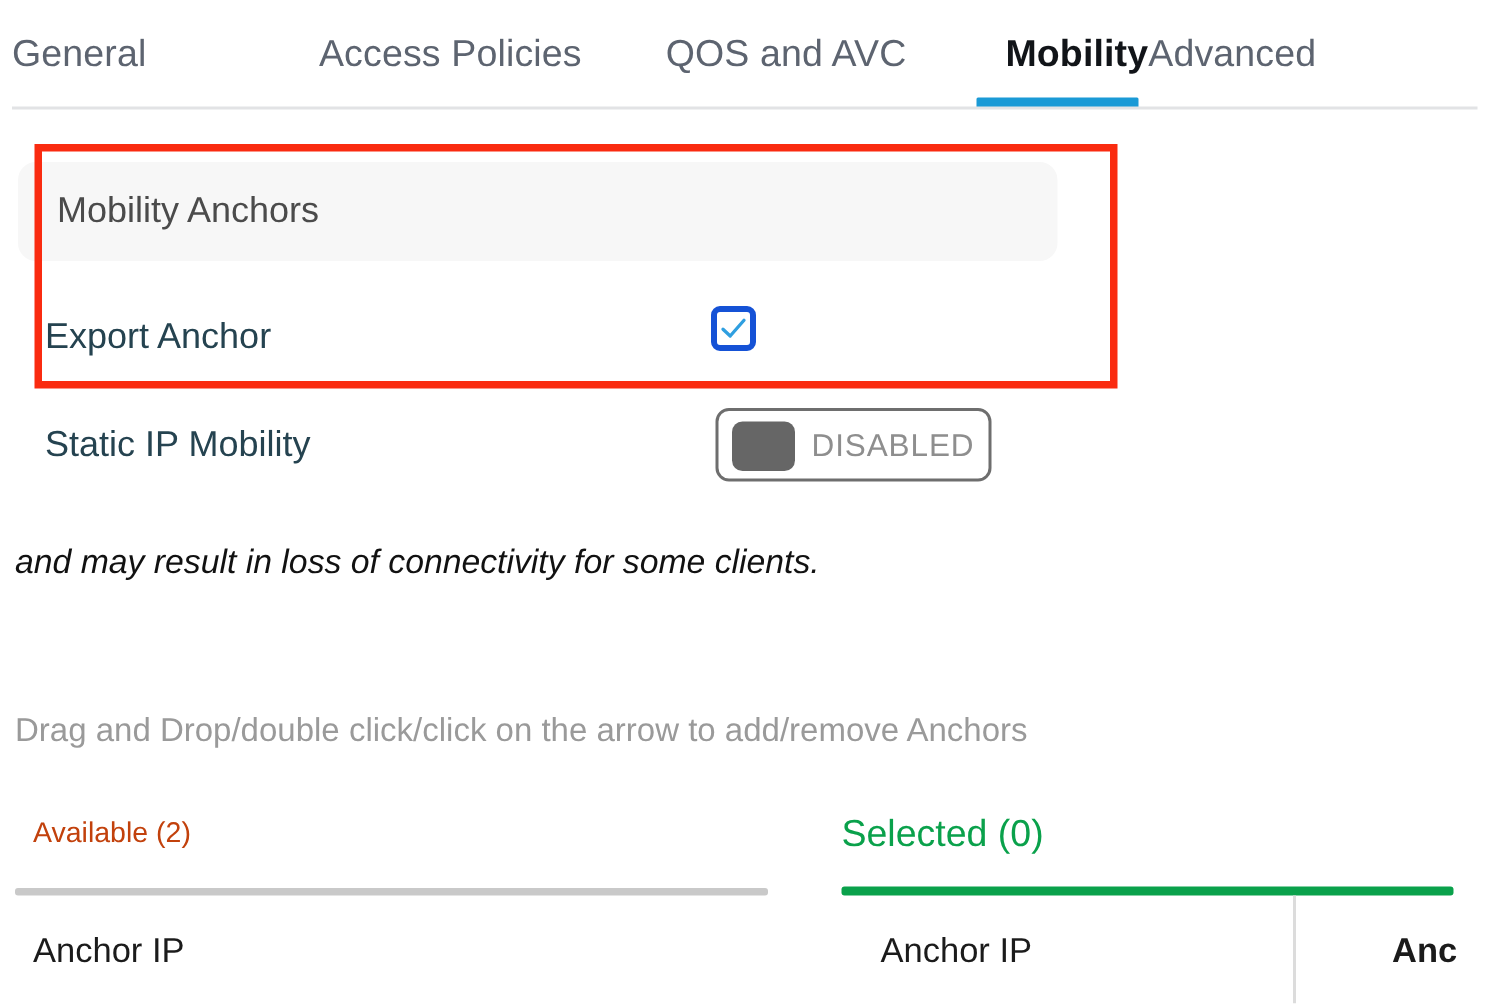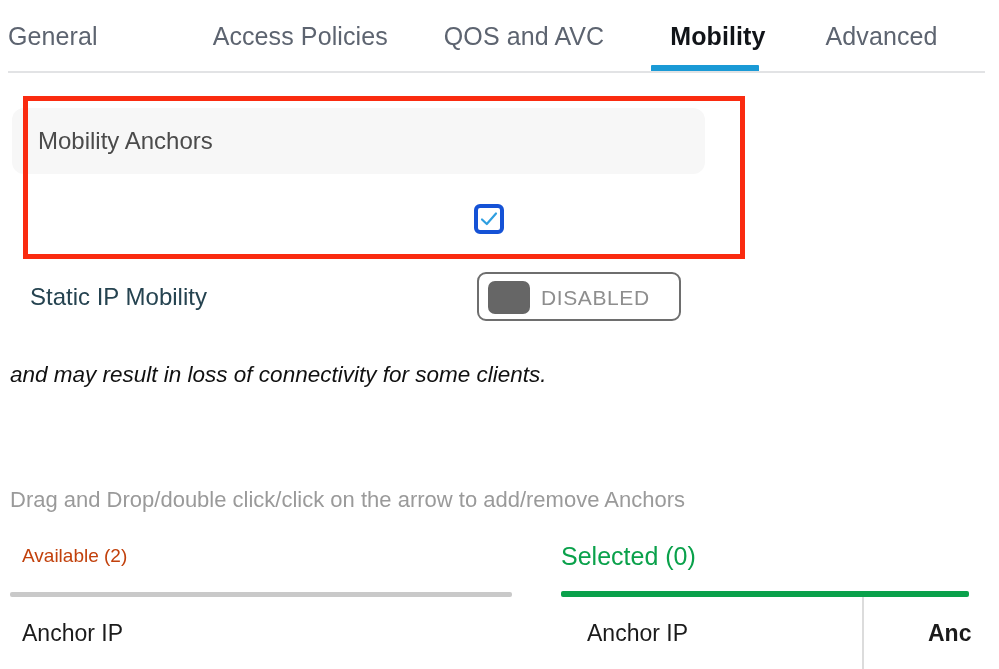--- a/index.html
+++ b/index.html
@@ -29,21 +29,21 @@
     color: #5d6470;
     font-weight: 400;
     white-space: nowrap;
     line-height: 32px;
     letter-spacing: 0.1px;
   }
   .tab.t-general      { margin-left: 8px; }
   .tab.t-access       { margin-left: 115px; }
   .tab.t-qos          { margin-left: 56px; }
   .tab.t-mobility     { margin-left: 66px; font-weight: 700; color: #111418; }
-  .tab.t-advanced     { margin-left: 60px; }
+  .tab.t-advanced     { }
 
   .tab-underline {
     position: absolute;
     left: 651px; top: 65px;
     width: 108px; height: 7px;
     background: #1a9ad6;
     border-radius: 1px;
   }
   .tab-baseline {
     position: absolute;
@@ -103,21 +103,21 @@
   .row-static-label {
     position: absolute;
     left: 30px; top: 282px;
     font-size: 24px;
     color: #254350;
     line-height: 30px;
   }
   .toggle {
     position: absolute;
     left: 477px; top: 272px;
-    width: 204px; height: 49px;
+    width: 184px; height: 49px;
     border: 2px solid #6e6e6e;
     border-radius: 9px;
     background: #ffffff;
   }
   .toggle-knob {
     position: absolute;
     left: 9px; top: 7px;
     width: 42px; height: 33px;
     background: #666666;
     border-radius: 7px;
@@ -144,21 +144,20 @@
   .warning div { white-space: nowrap; }
 
   
   .hint {
     position: absolute;
     left: 10px; top: 472px;
     font-size: 22px;
     color: #9a9a9a;
     line-height: 30px;
     white-space: nowrap;
-    margin-top: 13px;
   }
 
   
   .list-available-title {
     position: absolute;
     left: 22px; top: 539px;
     font-size: 19px;
     color: #c2410c;
     line-height: 34px;
   }
@@ -230,20 +229,21 @@
       <div class="tab t-advanced">Advanced</div>
     </div>
     <div class="tab-underline"></div>
     <div class="tab-baseline"></div>
   </div>
 
   <div class="panel-header">
     <div class="panel-header-title">Mobility Anchors</div>
   </div>
 
+  <div class="row-export-label">Export Anchor</div>
   <div class="checkbox">
     <svg viewBox="0 0 22 22">
       <polyline points="4,11.5 8.8,16 18,5.5" fill="none" stroke="#2f9fe0" stroke-width="2.2" stroke-linecap="round" stroke-linejoin="round"></polyline>
     </svg>
   </div>
 
   <div class="row-static-label">Static IP Mobility</div>
   <div class="toggle">
     <div class="toggle-knob"></div>
     <div class="toggle-text">DISABLED</div>

